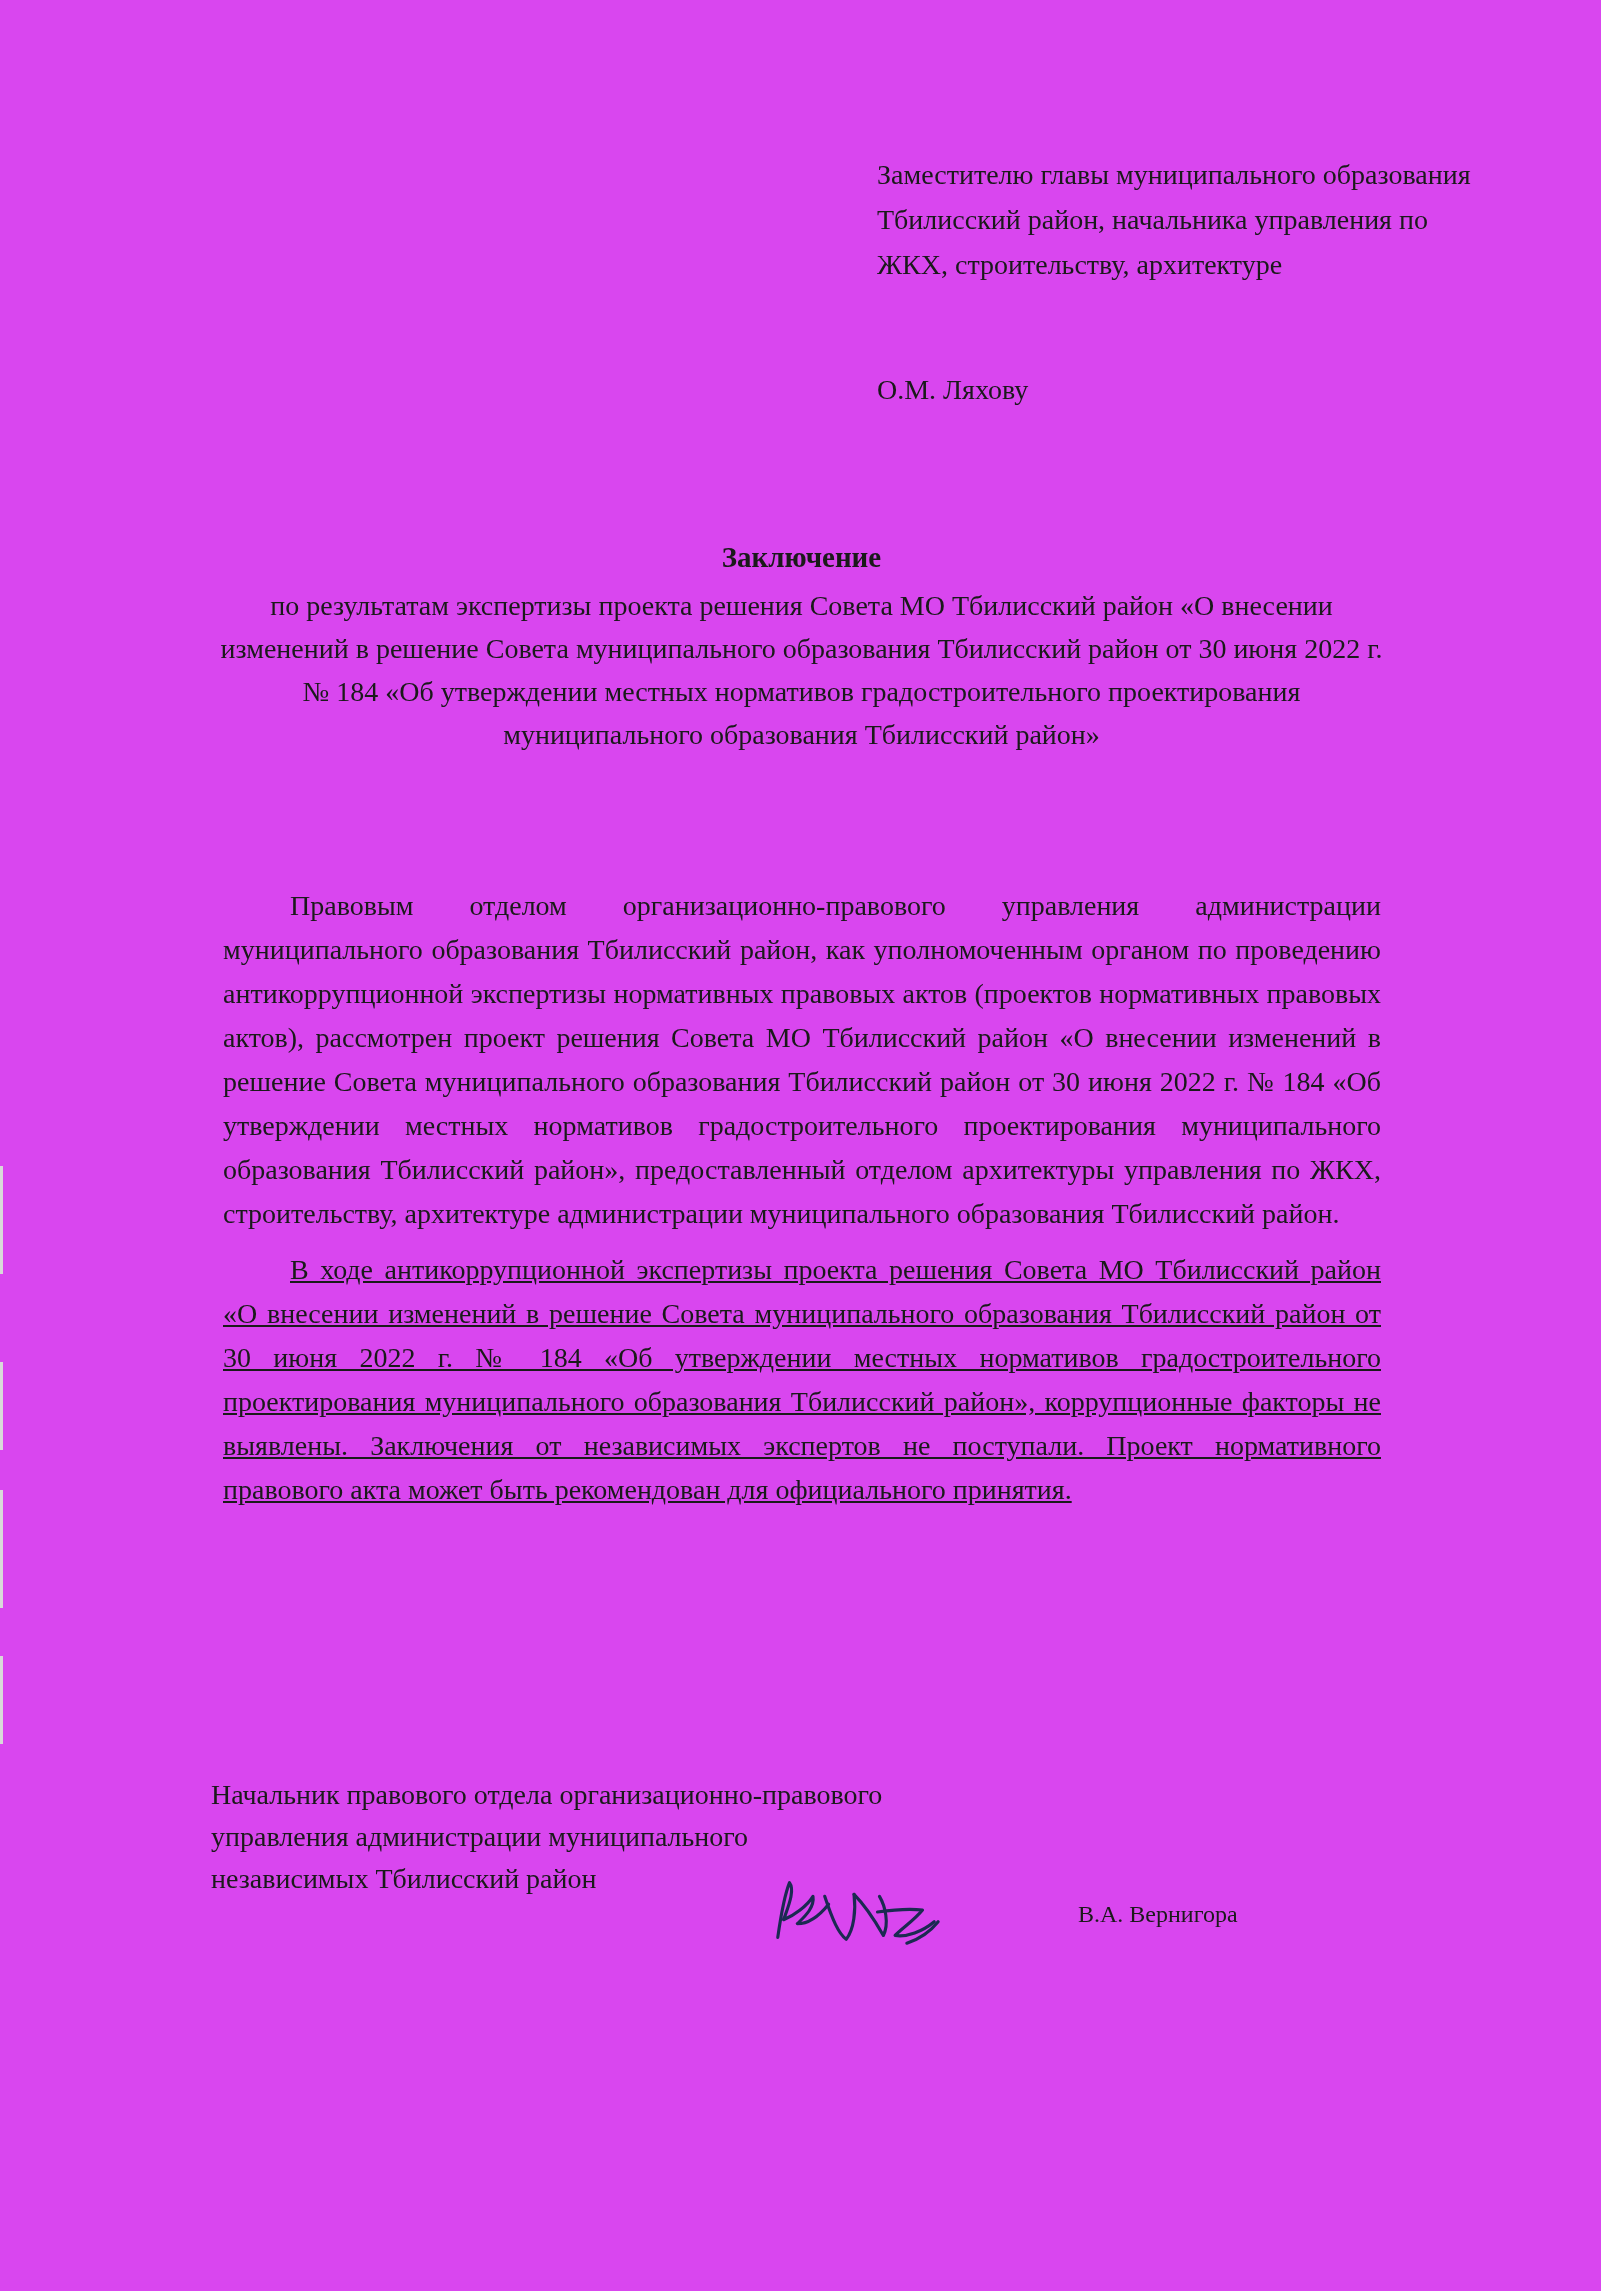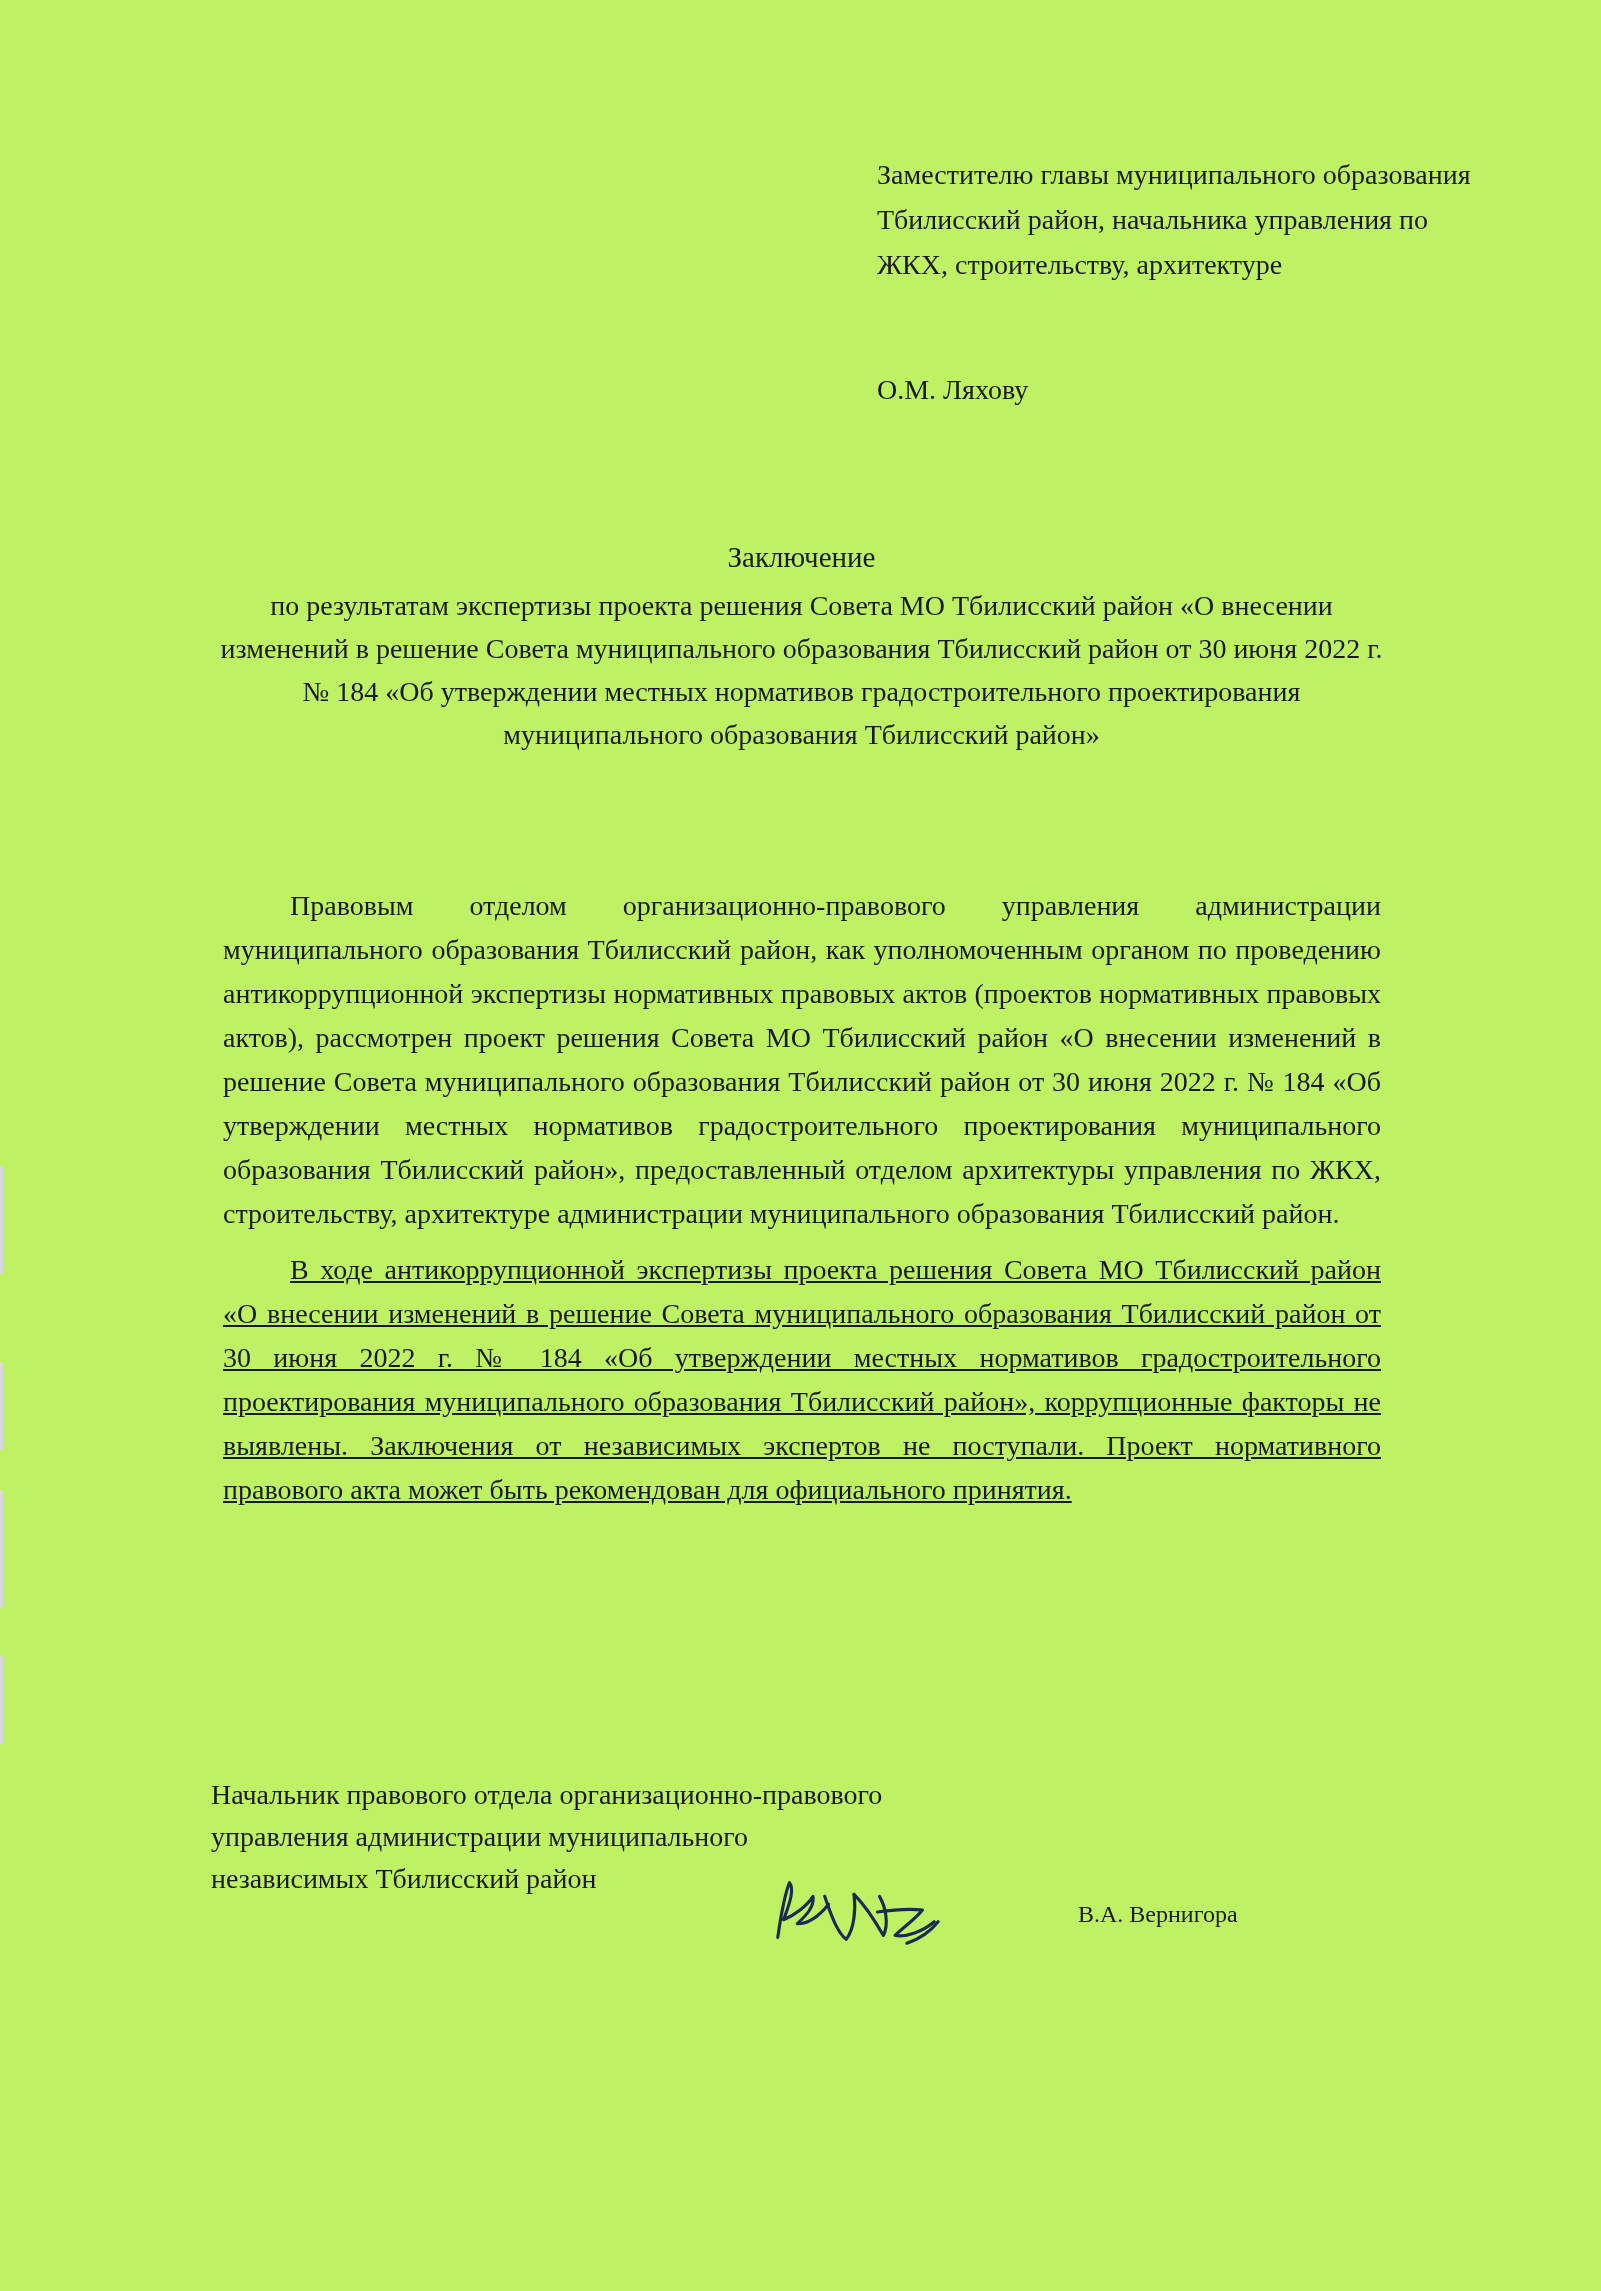--- a/index.html
+++ b/index.html
@@ -4,21 +4,21 @@
 <style>
   html, body {
     margin: 0;
     padding: 0;
     background: #ffffff;
   }
   .page {
     position: relative;
     width: 1602px;
     height: 2292px;
-    background: #bef264;
+    background: #d946ef;
     margin: 0 auto;
     overflow: hidden;
     font-family: "Liberation Serif", serif;
     color: #1a1a1a;
   }
   
   .scan-mark {
     position: absolute;
     left: 0;
     width: 2.9px;
@@ -48,21 +48,21 @@
 
   .title-block {
     position: absolute;
     left: 211px;
     top: 537px;
     width: 1181px;
     text-align: center;
   }
   .title-main {
     font-size: 29px;
-    font-weight: normal;
+    font-weight: bold;
     line-height: 41px;
   }
   .title-date {
     font-size: 29px;
     font-weight: bold;
     line-height: 41px;
   }
   .title-sub {
     margin-top: 5.9px;
     font-size: 28px;

